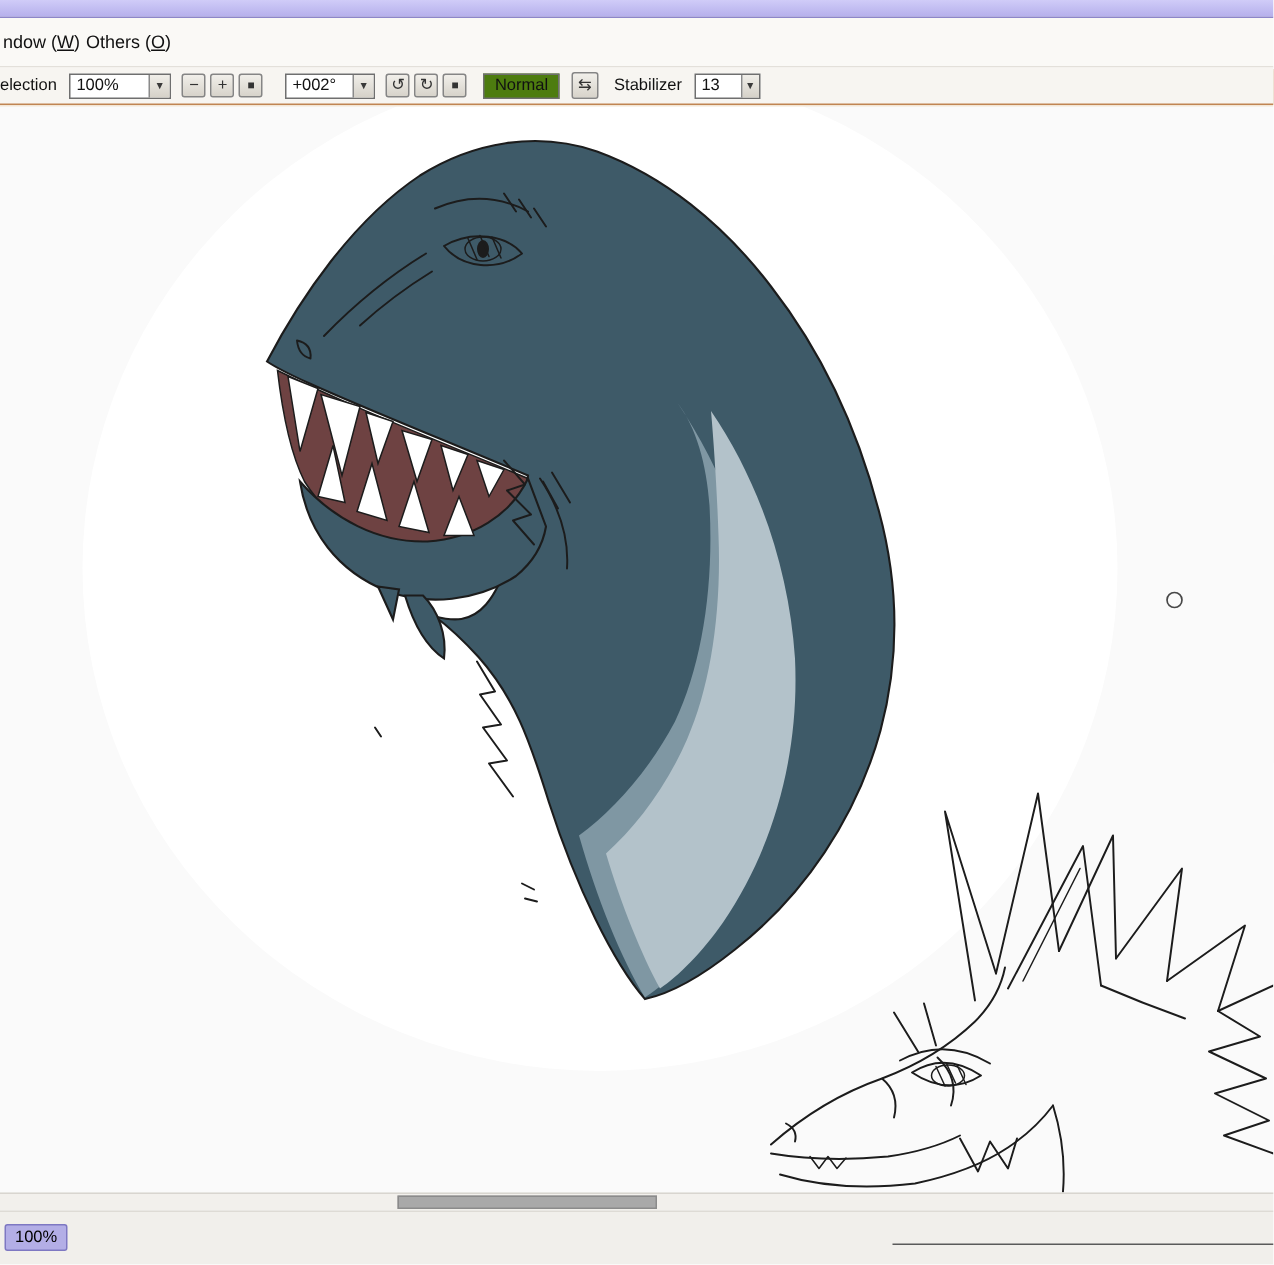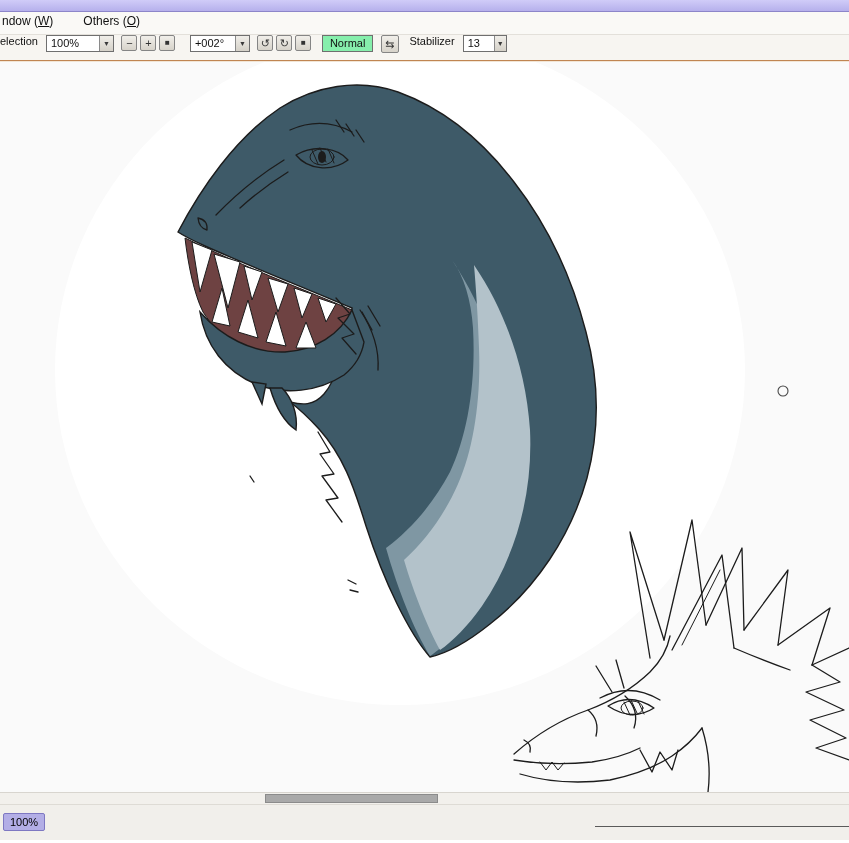--- a/index.html
+++ b/index.html
@@ -2,36 +2,36 @@
 <html style="--c-body: #3e5a68; --c-shade: #b3c2ca; --c-mouth: #6e4242; --c-line: #1c1c1c; --c-canvas: #fafafa; --c-halo: #ffffff; --c-titlebar: #b6b0ec; --c-badge: #b3aee6;"><head>
 <meta charset="utf-8">
 <style>
   * { margin:0; padding:0; box-sizing:border-box; }
   html,body { width:849px; height:843px; overflow:hidden; }
   body { font-family:"Liberation Sans", sans-serif; background:#fff; }
   .app { position:relative; width:849px; height:843px; display:flex; flex-direction:column; background:#fff; }
 
   
   .titlebar { height:12px; background:linear-gradient(#d0ccf8, var(--c-titlebar,#b6b0ec)); border-bottom:1px solid #8d86c9; }
-  .menubar { height:23px; background:#faf9f6; display:flex; gap:26px; font-size:12px; color:#111; border-bottom:1px solid #e3e0da; }
+  .menubar { height:33px; background:#faf9f6; display:flex; align-items:center; font-size:12px; color:#111; border-bottom:1px solid #e3e0da; }
   .menu-item { padding:2px 2px; cursor:default; white-space:nowrap; }
   .menu-item:first-child { margin-left:0; }
   .u { text-decoration:underline; }
 
-  .toolbar { height:25px; background:#f7f5f1; display:flex; align-items:flex-start; font-size:11px; color:#111;
+  .toolbar { height:25px; background:#f7f5f1; display:flex; align-items:center; font-size:11px; color:#111;
              box-shadow:0 1px 0 #c08552, 0 2px 0 #f2e6d6; position:relative; z-index:2; }
   .tb-label { margin:0 8px 0 0; white-space:nowrap; }
   .dropdown { display:flex; align-items:stretch; height:17px; background:#fff; border:1px solid #6f6f6f; }
   .dd-value { padding:1px 4px 0 4px; font-size:11px; min-width:30px; }
   .dd-btn { width:14px; background:linear-gradient(#f0eee9,#d5d1c8); border-left:1px solid #8a8a8a; display:flex; align-items:center; justify-content:center; cursor:default; }
   .chev { font-size:7px; color:#3a3a3a; line-height:1; }
   .tb-btn { width:16px; height:16px; margin:0 1.5px; background:linear-gradient(#f1efea,#d7d3ca); border:1px solid #858585; border-radius:2px;
             display:flex; align-items:center; justify-content:center; font-size:11px; line-height:1; color:#333; cursor:default; padding:0; }
   .tb-btn .sq { font-size:8px; }
-  .tb-box { height:17px; background:#86efac; border:1px solid #6f6f6f; padding:1px 7px 0 7px; font-size:11px; }
+  .tb-box { height:17px; background:#4d7c0f; border:1px solid #6f6f6f; padding:1px 7px 0 7px; font-size:11px; }
   .gap-s { width:6px; } .gap-m { width:13px; } .gap-l { width:9px; }
 
   
   .canvas-wrap { position:relative; height:732px; background:var(--c-canvas,#fafafa); overflow:hidden; }
   .canvas-wrap svg { position:absolute; left:0; top:0; }
   .f-halo  { fill:var(--c-halo,#ffffff); }
   .f-body  { fill:var(--c-body,#3e5a68); stroke:var(--c-line,#1c1c1c); stroke-width:1.4; }
   .f-mouth { fill:var(--c-mouth,#6e4242); stroke:var(--c-line,#1c1c1c); stroke-width:1; }
   .f-mid   { fill:#7f97a3; }
   .f-shade { fill:var(--c-shade,#b3c2ca); }

